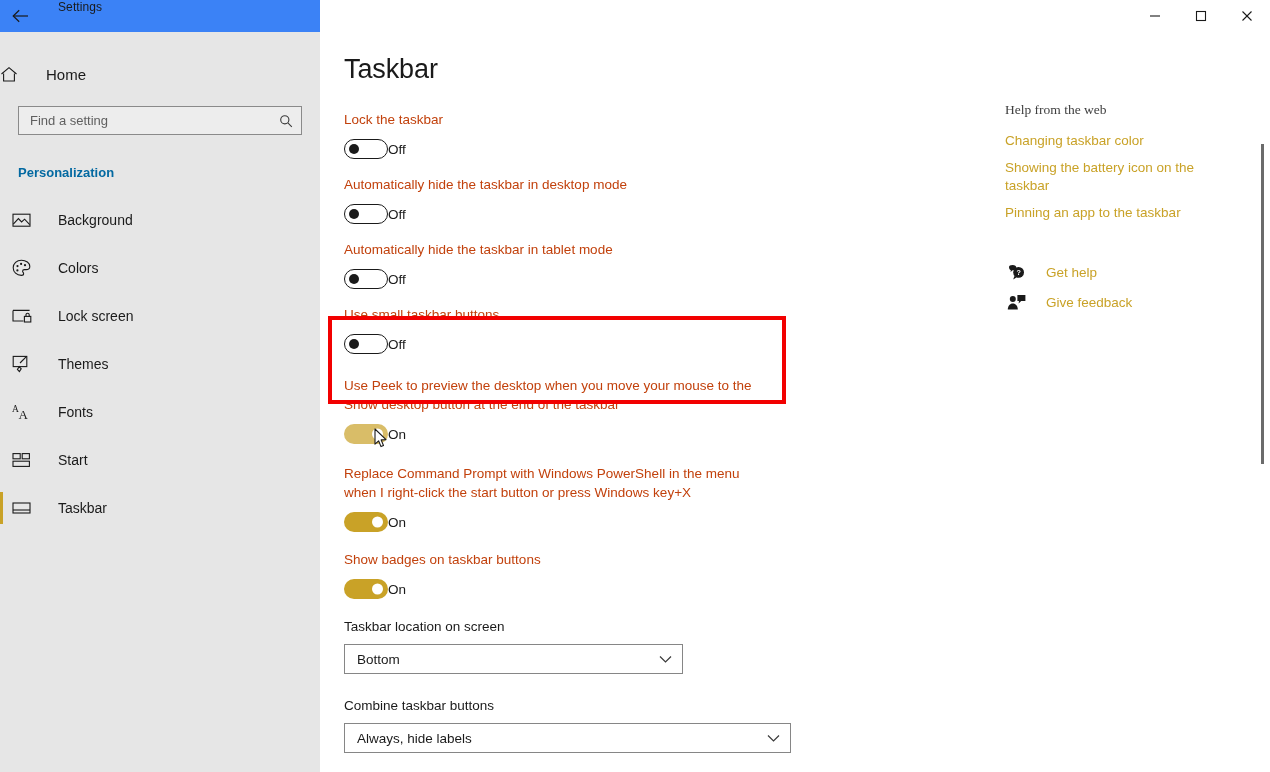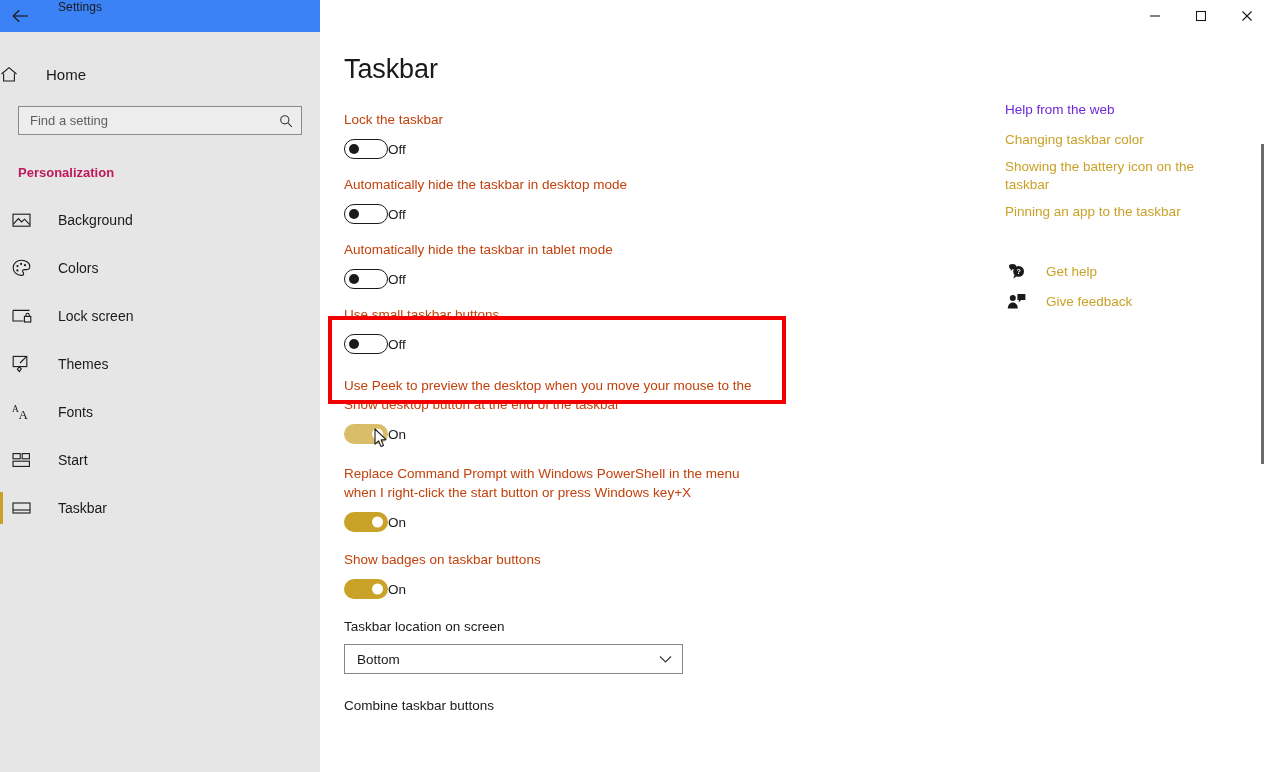--- a/index.html
+++ b/index.html
@@ -126,21 +126,21 @@
     position: absolute;
     right: 8px;
     top: 50%;
     transform: translateY(-50%);
     display: flex;
   }
 
   .section-header {
     font-size: 13px;
     font-weight: bold;
-    color: #be185d;
+    color: #0369a1;
     margin: 30px 0 0 18px;
   }
 
   .navlist { margin-top: 16px; }
   .nav-item {
     position: relative;
     display: flex;
     align-items: center;
     height: 48px;
     padding-left: 12px;
@@ -285,22 +285,23 @@
 
   
   .help-panel {
     position: absolute;
     left: 685px;
     top: 70px;
     width: 230px;
   }
   .help-title {
     font-size: 13.5px;
-    color: #6d28d9;
+    color: #404040;
     margin-bottom: 14px;
+    font-family: Liberation Serif, serif;
   }
   .help-link {
     font-size: 13.5px;
     color: #c9a227;
     line-height: 18px;
     margin-bottom: 9px;
     cursor: default;
     max-width: 205px;
   }
   .help-actions { margin-top: 42px; }
@@ -588,20 +589,28 @@
         <span class="dd-chevron">
           <svg width="13" height="9" viewBox="0 0 13 9">
             <path d="M1 1.5 L6.5 7 L12 1.5" stroke="#3a3a3a" stroke-width="1.2" fill="none"></path>
           </svg>
         </span>
       </div>
     </div>
 
     <div style="margin-top:24px;">
       <div class="field-label">Combine taskbar buttons</div>
+      <div class="dropdown" style="width:447px;">
+        <span class="dd-value">Always, hide labels</span>
+        <span class="dd-chevron">
+          <svg width="13" height="9" viewBox="0 0 13 9">
+            <path d="M1 1.5 L6.5 7 L12 1.5" stroke="#3a3a3a" stroke-width="1.2" fill="none"></path>
+          </svg>
+        </span>
+      </div>
     </div>
 
   </div>
 
   <div class="highlight-box"></div>
 
   <div class="help-panel">
     <div class="help-title">Help from the web</div>
 
     <div class="help-link">Changing taskbar color</div>

